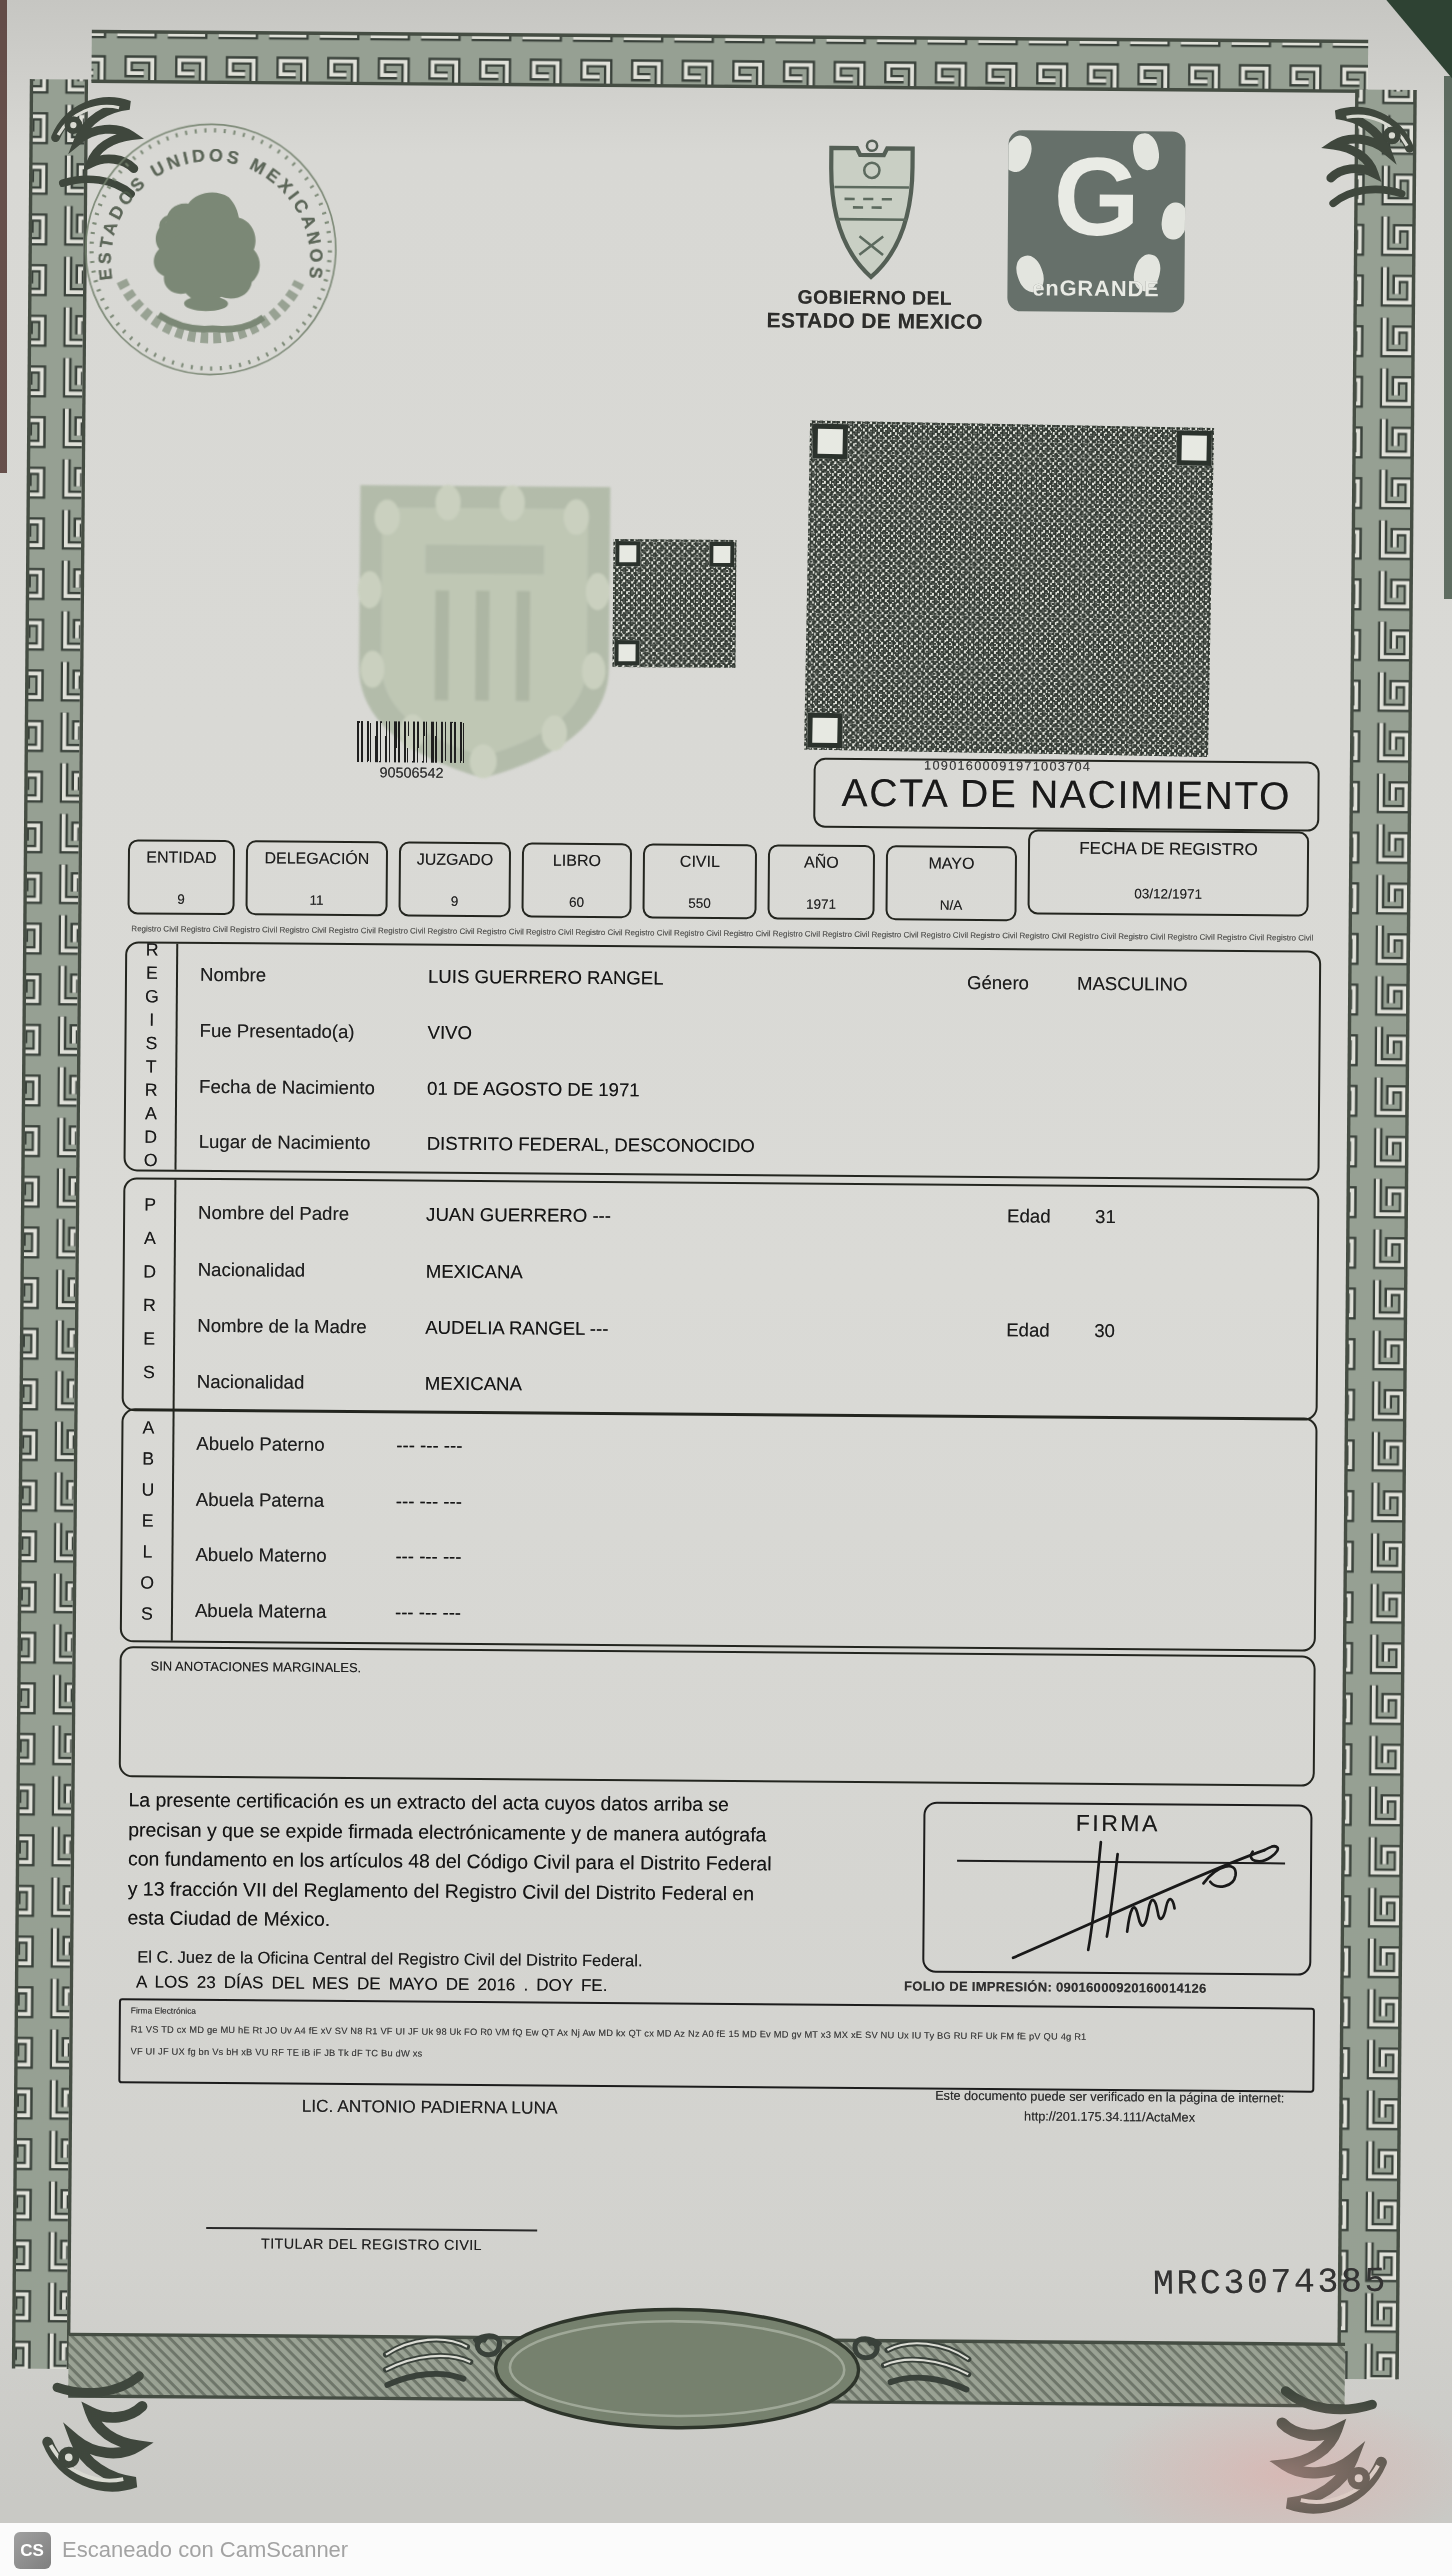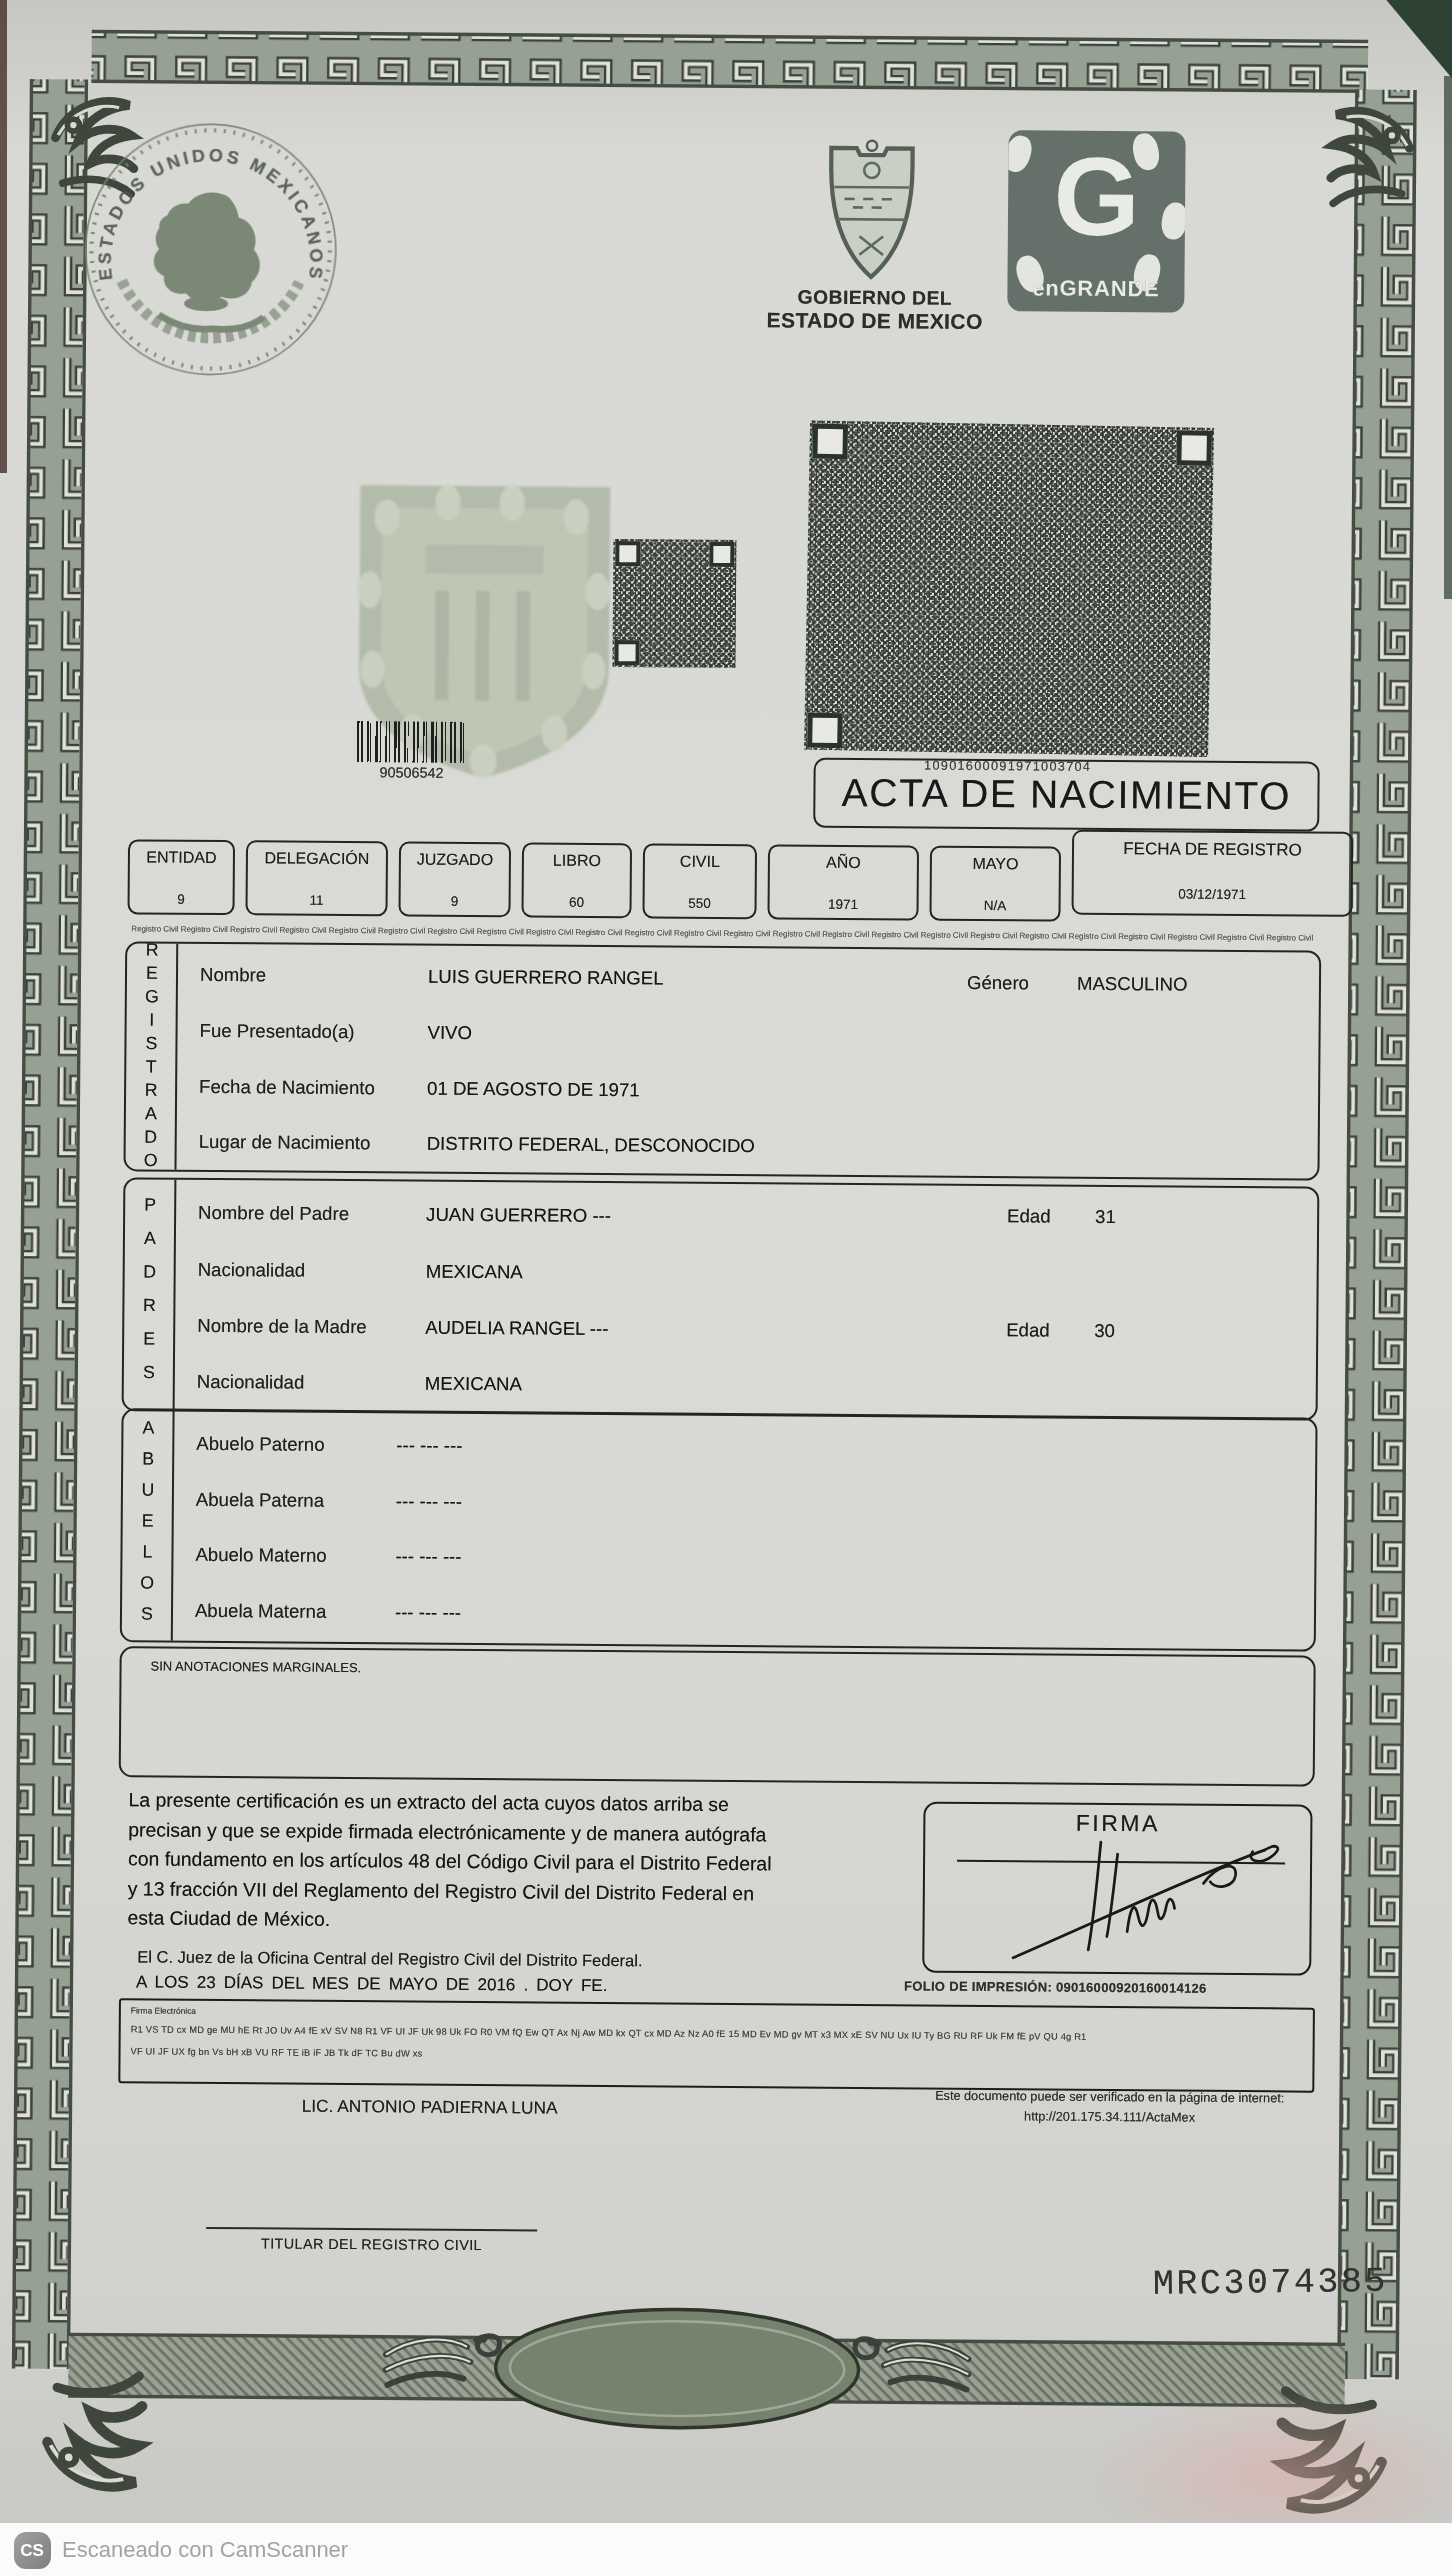--- a/index.html
+++ b/index.html
@@ -69,21 +69,21 @@
   .titular{left:216px;top:2239px;width:331px;text-align:center;font-size:14.4px;letter-spacing:0.4px;color:#1f1f1f;}
   .mrc{left:1163px;top:2259px;font-family:"Liberation Mono",monospace;font-size:35px;letter-spacing:2.5px;color:#333;transform:rotate(-1.2deg);}
 
   
   .edge-left{position:absolute;left:0;top:0;width:6.8px;height:473px;background:rgba(74,45,40,.8);}
   .edge-tr{position:absolute;right:0;top:0;width:101px;height:89px;background:#2e4233;clip-path:polygon(35% 0,100% 0,100% 88%);}
   .edge-right{position:absolute;right:0;top:76px;width:8.4px;height:523px;background:rgba(47,66,53,.72);}
   .smudge{position:absolute;right:-42px;bottom:12.7px;width:422px;height:177px;
           background:radial-gradient(ellipse at center,rgba(226,168,164,.5),rgba(226,168,164,0) 65%);}
   .footer{position:absolute;left:0;right:0;top:2523px;bottom:0;background:#fbfbfb;}
-  .cs-icon{position:absolute;left:13.5px;top:9.3px;width:37px;height:37px;border-radius:12px;
+  .cs-icon{position:absolute;left:13.5px;top:9.3px;width:37px;height:37px;border-radius:6px;
            background:linear-gradient(135deg,#a0a0a0,#7f7f7f);color:#fff;font-weight:bold;font-size:17px;
            display:flex;align-items:center;justify-content:center;}
   .cs-text{position:absolute;left:62px;top:13.5px;font-size:22px;color:#a3a3a3;}
 </style>
 </head>
 <body>
 
 <div class="page">
   <div class="tilt">
 
@@ -239,21 +239,21 @@
           <div class="rv">9</div>
         </div>
         <div class="reg-box" style="width:106px;">
           <div class="rl">LIBRO</div>
           <div class="rv">60</div>
         </div>
         <div class="reg-box" style="width:110px;">
           <div class="rl">CIVIL</div>
           <div class="rv">550</div>
         </div>
-        <div class="reg-box" style="width:103px;padding-left:44px;">
+        <div class="reg-box" style="width:103px;">
           <div class="rl">AÑO</div>
           <div class="rv">1971</div>
         </div>
         <div class="reg-box" style="width:127px;">
           <div class="rl">MAYO</div>
           <div class="rv">N/A</div>
         </div>
         <div class="reg-box" style="width:277px;height:81px;margin-top:-17px;">
           <div class="rl" style="font-size:17px;">FECHA DE REGISTRO</div>
           <div class="rv" style="bottom:11.8px;">03/12/1971</div>

